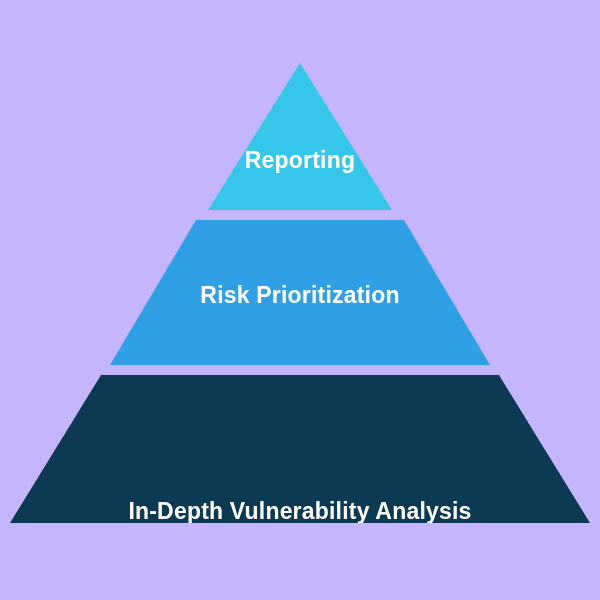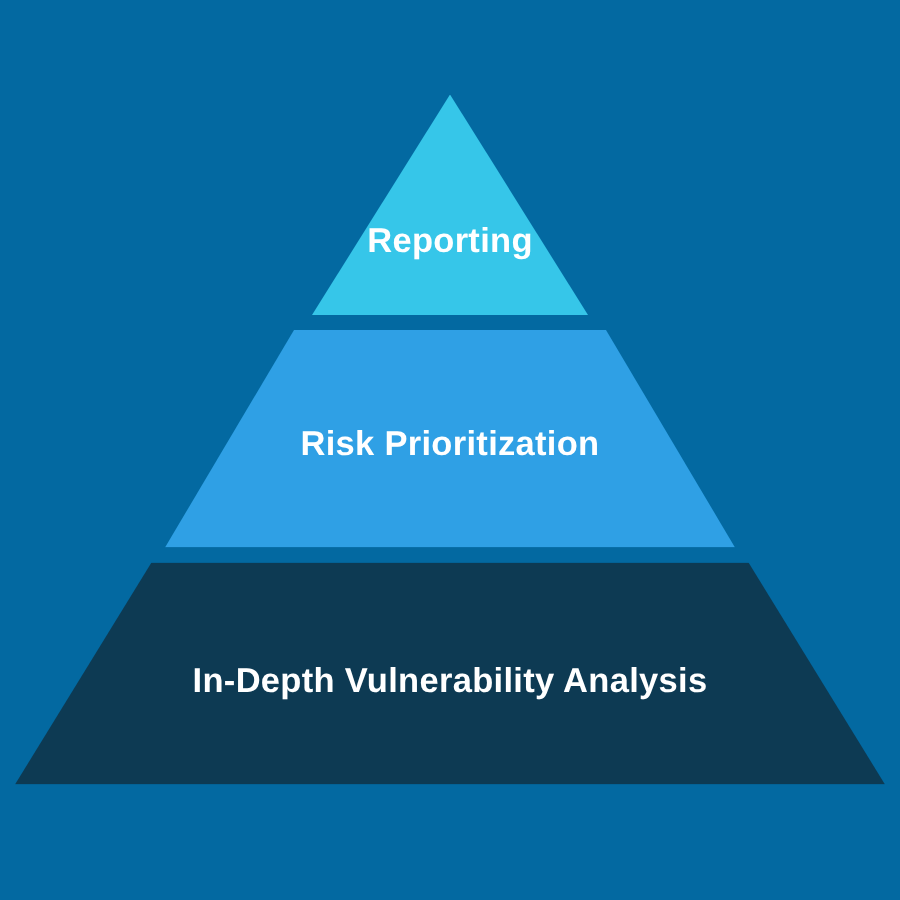--- a/index.html
+++ b/index.html
@@ -51,27 +51,27 @@
   .level-bottom {
     top: 375px;
     height: 148px;
     clip-path: polygon(101px 0px, 499px 0px, 590px 148px, 10px 148px);
     padding-top: 9px;
   }
 </style>
 </head>
 <body>
 
-<div class="canvas" style="background-color: #0369a1;">
+<div class="canvas" style="background-color: #c4b5fd;">
 
   <div class="level level-top" style="background-color: rgb(54, 198, 233);">
     <span class="label" style="color: rgb(255, 255, 255);">Reporting</span>
   </div>
 
   <div class="level level-middle" style="background-color: rgb(47, 160, 229);">
     <span class="label" style="color: rgb(255, 255, 255);">Risk Prioritization</span>
   </div>
 
-  <div class="level level-bottom" style="background-color: rgb(13, 58, 83);">
+  <div class="level level-bottom" style="background-color: rgb(13, 58, 83); align-items: flex-end;">
     <span class="label" style="color: rgb(255, 255, 255);">In-Depth Vulnerability Analysis</span>
   </div>
 
 </div>
 
 </body></html>

